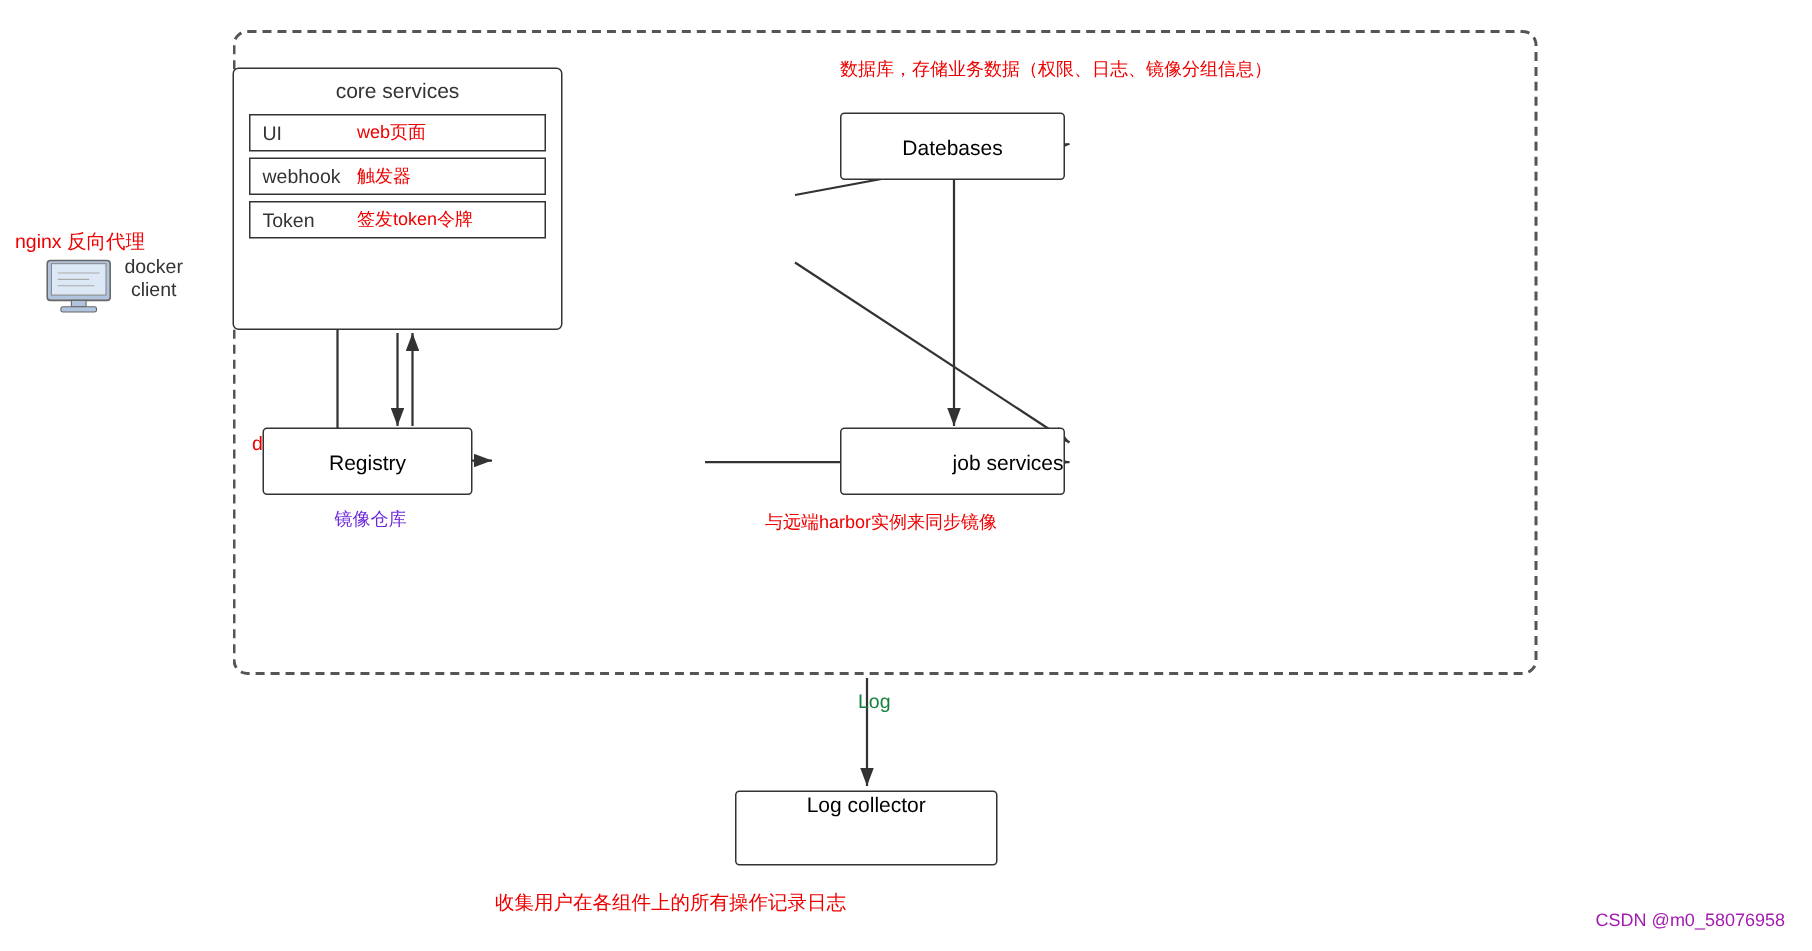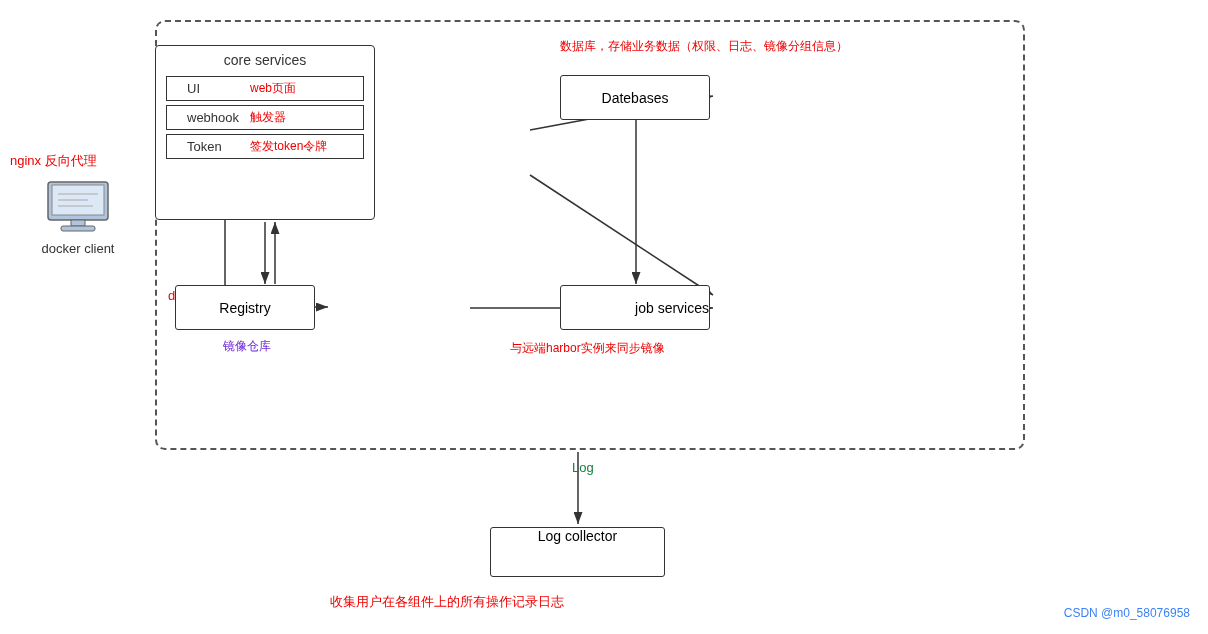--- a/index.html
+++ b/index.html
@@ -17,24 +17,22 @@
       position: absolute;
       top: 0; left: 0;
       width: 1208px;
       height: 634px;
     }
 
     
     .docker-client {
       position: absolute;
       left: 28px;
-      top: 180px;
-      display: flex;
-      flex-direction: column;
-      align-items: center;
+      top: 164px;
+      display: flex;
       width: 100px;
     }
 
     .computer-icon {
       width: 70px;
       height: 55px;
       position: relative;
     }
 
     .docker-label {
@@ -95,21 +93,21 @@
     .core-services-title {
       text-align: center;
       padding: 6px 0 4px 0;
       font-size: 14px;
       color: #333;
     }
 
     .service-item {
       margin: 4px 10px;
       border: 1.5px solid #333;
-      padding: 3px 20px;
+      padding: 3px 8px;
       font-size: 13px;
       background: #fff;
       display: flex;
       align-items: center;
     }
 
     .service-item-label {
       color: #333;
       min-width: 55px;
     }
@@ -287,15 +285,15 @@
   <div style="position:absolute; left:510px; top:340px; font-size:12px; color:#e00; white-space:nowrap;">与远端harbor实例来同步镜像</div>
 
   <div style="position:absolute; left:572px; top:460px; font-size:13px; color:#15803d;">Log</div>
 
   <div class="log-collector-box">
     <span>Log collector</span>
   </div>
 
   <div style="position:absolute; left:330px; top:593px; font-size:13px; color:#e00; white-space:nowrap;">收集用户在各组件上的所有操作记录日志</div>
 
-  <div style="position:absolute; right:18px; bottom:14px; font-size:12px; color:#3b82f6;">CSDN @m0_58076958</div>
+  <div style="position:absolute; right:18px; bottom:14px; font-size:12px; color:#a21caf;">CSDN @m0_58076958</div>
 
 </div>
 
 </body></html>

